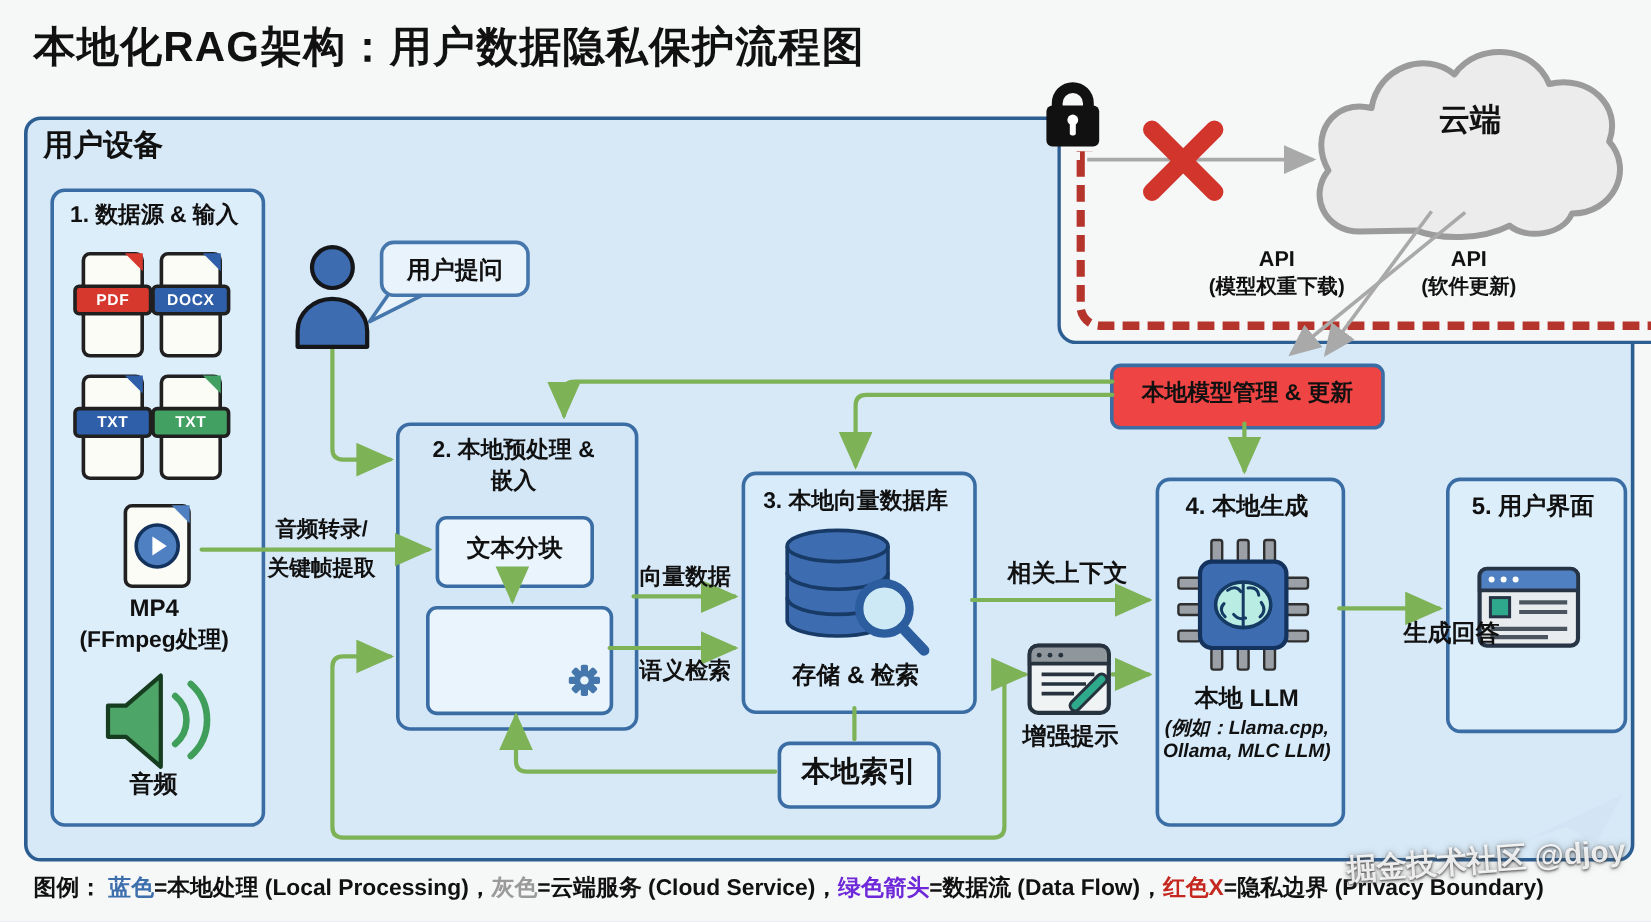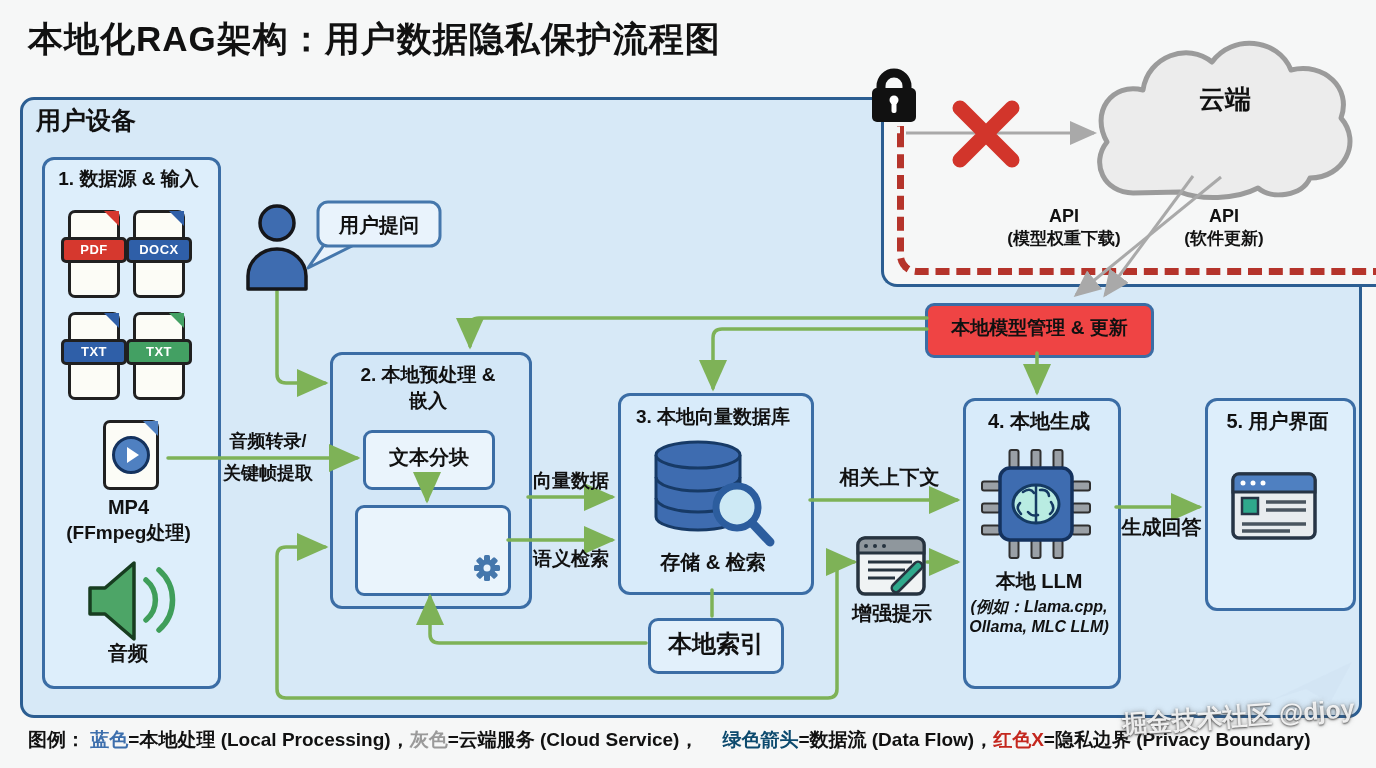--- a/index.html
+++ b/index.html
@@ -56,21 +56,21 @@
   .f-green .fold{border-top-color:#43a063;} .f-green .band{background:#43a063;}
   .f-mp4 .fold{border-top-color:#4f80c1;}
   .play{position:absolute;left:50%;top:50%;transform:translate(-50%,-50%);width:32px;height:32px;
         border-radius:50%;background:#4f80c1;border:3.5px solid #14325e;}
   .play::after{content:'';position:absolute;left:12px;top:8px;
         border-left:12px solid #fff;border-top:8px solid transparent;border-bottom:8px solid transparent;}
 
   .overlay{position:absolute;left:0;top:0;z-index:40;pointer-events:none;}
 
   .legend{left:28px;top:727px;font-size:19px;font-weight:700;white-space:nowrap;z-index:50;}
-  .t-blue{color:#3d6fad;} .t-gray{color:#9a9a9a;} .t-green{color:#0c4a6e;margin-left:24px;} .t-red{color:#c4281f;}
+  .t-blue{color:#3d6fad;} .t-gray{color:#9a9a9a;} .t-green{color:#6d28d9;} .t-red{color:#c4281f;}
 
   .watermark{left:1122px;top:700px;font-size:25px;font-weight:800;z-index:60;
              color:rgba(255,255,255,.88);transform:rotate(-4deg);white-space:nowrap;
              text-shadow:0 1px 2px rgba(55,55,55,.85),0 0 5px rgba(90,90,90,.6);}
 </style>
 </head>
 <body>
 
 <div class="stage">
 
@@ -165,21 +165,21 @@
     <div class="fs17">(软件更新)</div>
   </div>
 
   <div class="abs lbl fs20 ctr" style="left:320px;top:212px;width:118px;z-index:50;">用户提问</div>
   <div class="abs lbl fs18 ctr" style="left:198px;top:429px;width:140px;">音频转录/</div>
   <div class="abs lbl fs18 ctr" style="left:194px;top:461px;width:148px;">关键帧提取</div>
   <div class="abs lbl fs19 ctr" style="left:524px;top:468px;width:94px;">向量数据</div>
   <div class="abs lbl fs19 ctr" style="left:524px;top:546px;width:94px;">语义检索</div>
   <div class="abs lbl fs20 ctr" style="left:812px;top:464px;width:155px;">相关上下文</div>
   <div class="abs lbl fs20 ctr" style="left:836px;top:600px;width:112px;">增强提示</div>
-  <div class="abs lbl fs20 ctr" style="left:1114px;top:514px;width:95px;">生成回答</div>
+  <div class="abs lbl fs20 ctr" style="left:1162px;top:514px;width:95px;">生成回答</div>
 
   <svg class="overlay" width="1376" height="768" viewBox="0 0 1376 768">
     <defs>
       <marker id="ag" markerWidth="10" markerHeight="9" refX="8" refY="4" orient="auto">
         <path d="M0,0 L9,4 L0,8 Z" fill="#7eb257"></path>
       </marker>
       <marker id="agr" markerWidth="10" markerHeight="9" refX="8" refY="4" orient="auto">
         <path d="M0,0 L9,4 L0,8 Z" fill="#a9a9a9"></path>
       </marker>
     </defs>

